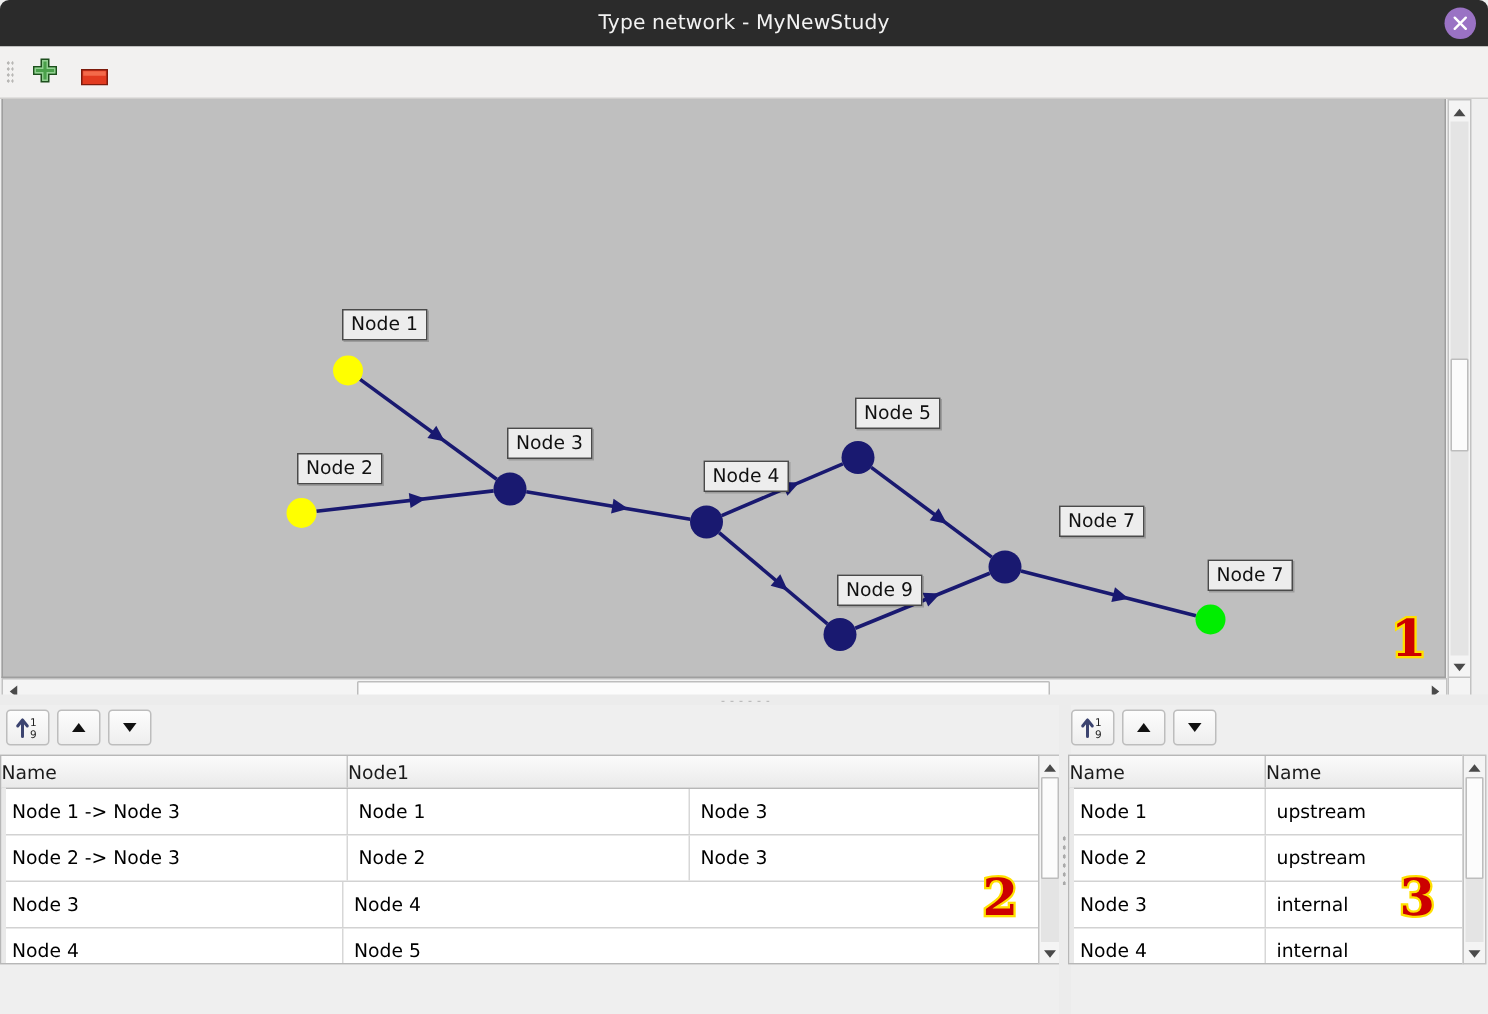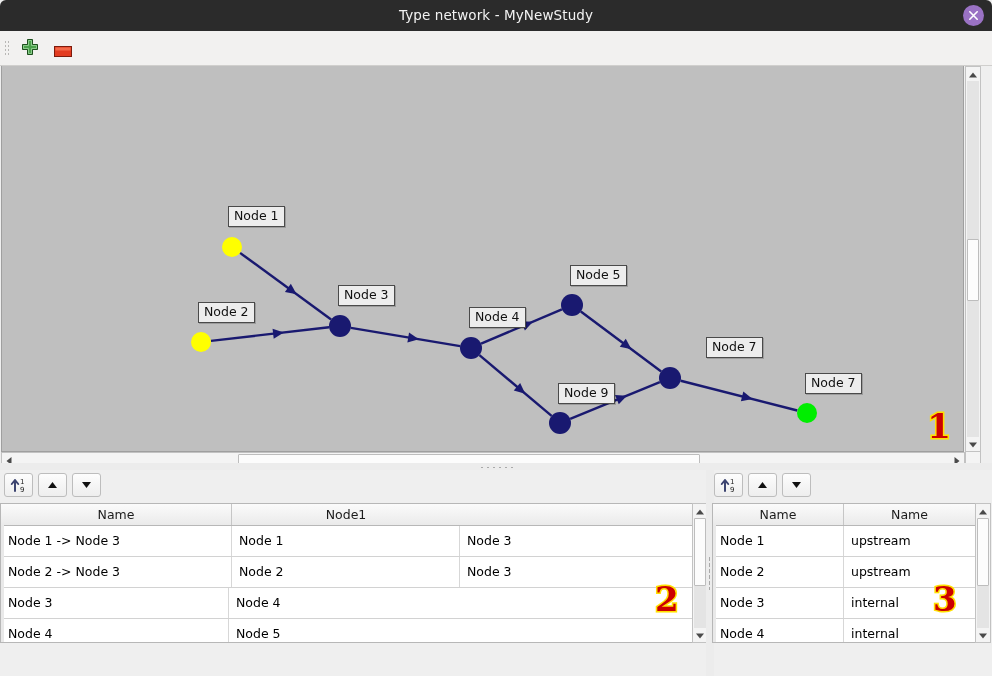--- a/index.html
+++ b/index.html
@@ -221,21 +221,20 @@
     overflow: hidden;
   }
   .thead {
     display: flex;
     height: 21px;
     background: linear-gradient(#fbfbfb, #eaeaea);
     border-bottom: 1px solid #b7b7b7;
   }
   .th {
     flex: 0 0 auto;
-    text-align: center;
     font-size: 12.5px;
     color: #1b1b1b;
     line-height: 21px;
     border-right: 1px solid #c6c6c6;
     box-sizing: border-box;
     cursor: pointer;
     overflow: hidden;
     white-space: nowrap;
   }
   .th:last-child { border-right: none; }

